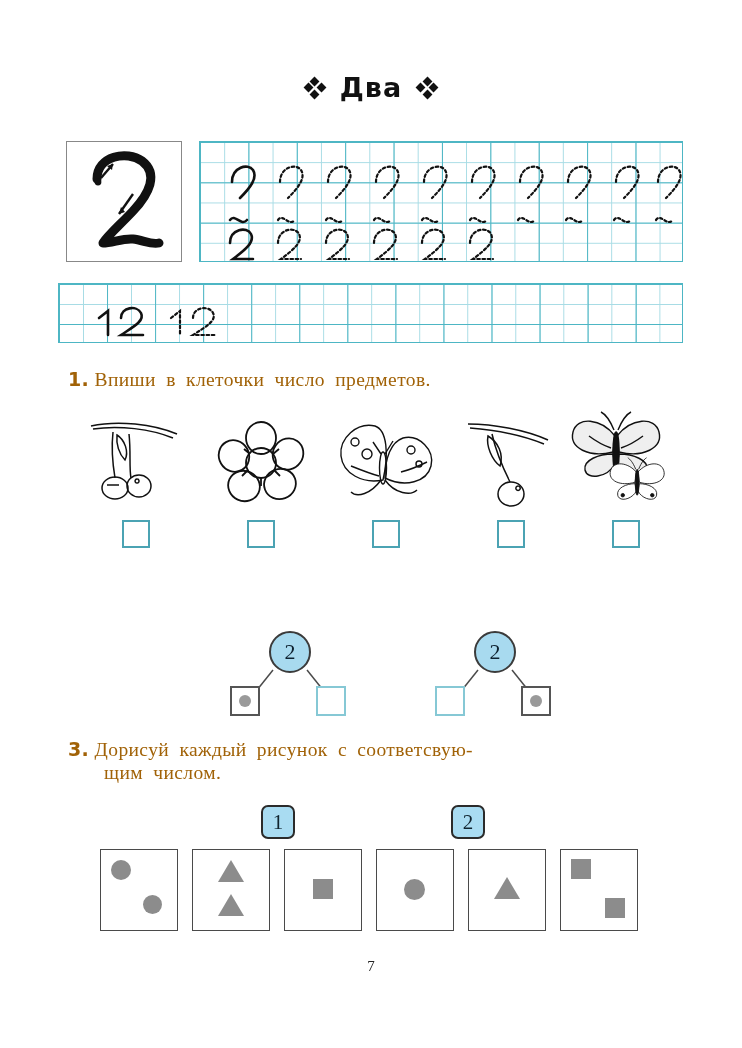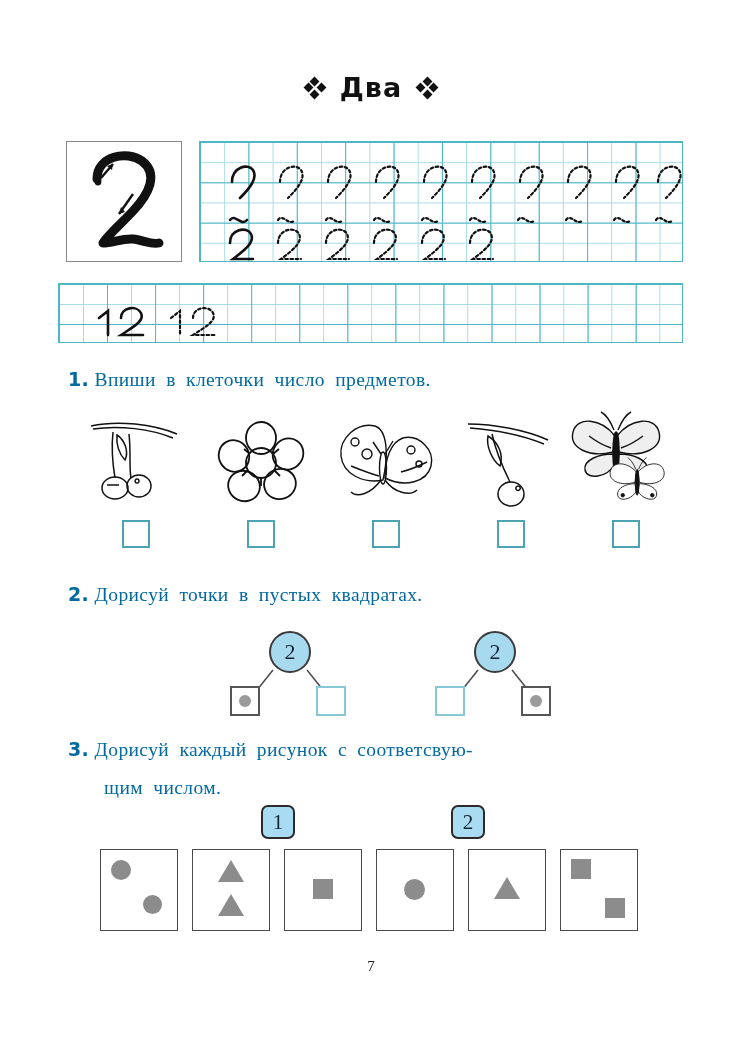--- a/index.html
+++ b/index.html
@@ -68,33 +68,33 @@
       24.03px 100%,
       100% 20px;
     border:1px solid #4db6c4;
   }
   .grid-glyphs{position:absolute;left:0;top:0;pointer-events:none;}
 
   
   .task{
     position:absolute;
     font-family:"Liberation Serif", serif;
-    font-size:19.5px;color:#0369a1;
+    font-size:19.5px;color:#a16207;
     letter-spacing:0.4px;
     white-space:nowrap;
   }
   .task .num{
     font-family:"DejaVu Sans", sans-serif;
     font-weight:bold;font-size:19px;
   }
   .task .body{ word-spacing:5px; }
   #task1{left:68px;top:368px;}
   #task2{left:68px;top:583px;}
   #task3{left:68px;top:738px;}
-  #task3 .line2{position:absolute;left:36px;top:39px;word-spacing:5px;font-family:Liberation Serif, serif;}
+  #task3 .line2{position:absolute;left:36px;top:24px;word-spacing:5px;font-family:Liberation Serif, serif;}
 
   
   .pic-row{position:absolute;left:58px;top:408px;width:630px;height:145px;}
   .pic-cell{position:absolute;top:0;width:126px;height:145px;}
   .pic-art{position:absolute;left:0;top:0;width:126px;height:105px;}
   .ansbox{
     position:absolute;top:112px;left:49px;width:28px;height:28px;
     border:2px solid #4ba3b3;box-sizing:border-box;background:#fff;
   }
 
@@ -328,24 +328,20 @@
           <path d="M51 24 C47 14, 43 10, 40 8 M55 24 C59 14, 63 10, 66 8"></path>
           <circle cx="33" cy="60" r="2.4" fill="#111"></circle>
             <circle cx="74" cy="60" r="2.4" fill="#111"></circle>
         </g>
       </svg>
       <div class="ansbox"></div>
     </div>
 
   </div>
 
-  <div class="task" id="task2">
-    <span class="num">2.</span>
-    <span class="body">Дорисуй точки в пустых квадратах.</span>
-  </div>
 
   <div class="bond" style="left:195px;">
     <svg width="190" height="90" viewBox="0 0 190 90">
       <line x1="62" y1="62" x2="78" y2="42" stroke="#4a4a4a" stroke-width="1.5"></line>
       <line x1="112" y1="42" x2="128" y2="62" stroke="#4a4a4a" stroke-width="1.5"></line>
     </svg>
     <div class="bond-circle" style="left:74px;top:3px;">2</div>
     <div class="sq-dark" style="left:35px;top:58px;">
         <i></i>
       </div>

